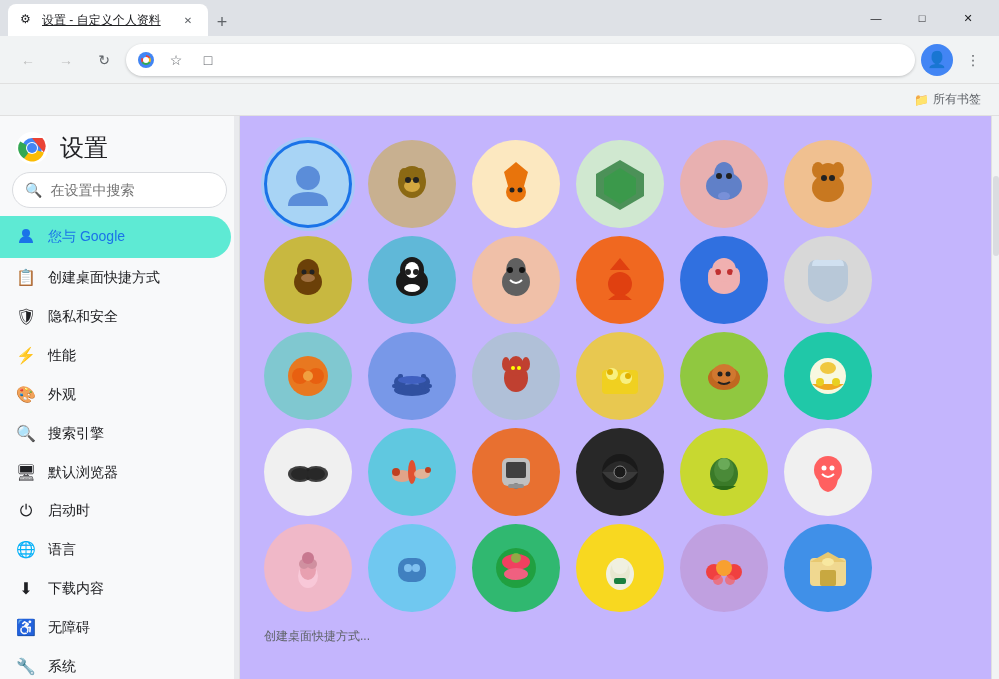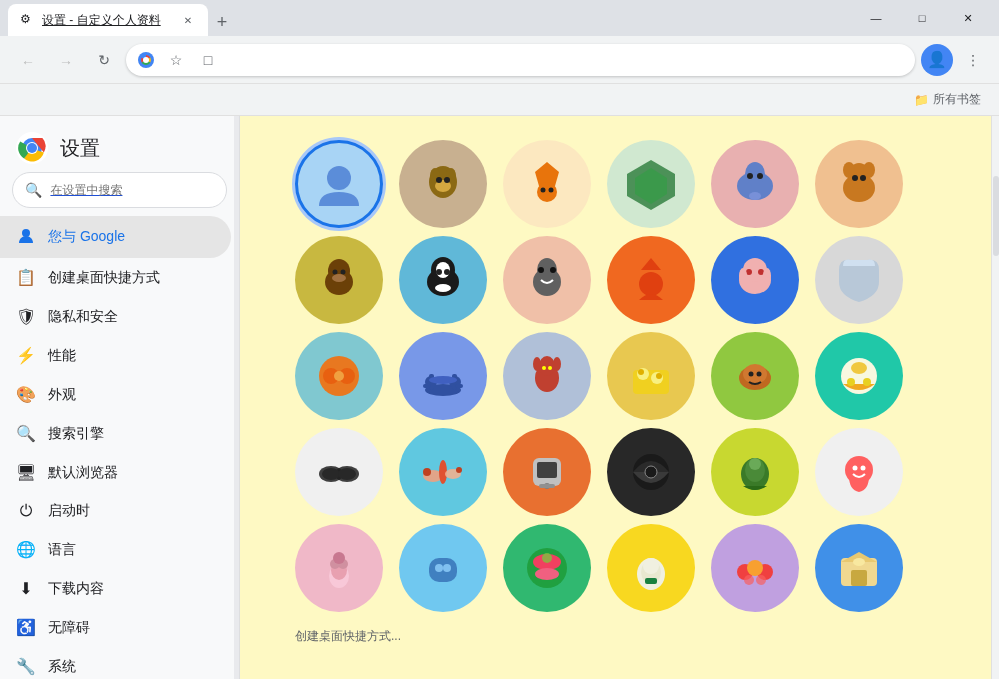--- a/index.html
+++ b/index.html
@@ -160,70 +160,68 @@
     .sidebar-header {
       display: flex;
       align-items: center;
       gap: 12px;
       padding: 16px 16px 8px 16px;
     }
     .chrome-logo {
       width: 32px; height: 32px;
     }
     .settings-title {
-      font-size: 20px;
+      font-size: 24px;
       color: #202124;
       font-weight: 400;
     }
     .search-box {
       margin: 0 12px 8px 12px;
       background: #fff;
       border: 1px solid #dadce0;
       border-radius: 24px;
       height: 36px;
       display: flex;
       align-items: center;
       padding: 0 12px;
       gap: 8px;
     }
     .search-icon { color: #5f6368; font-size: 14px; }
     .search-input {
       border: none; outline: none;
-      font-size: 12px;
-      color: #1d4ed8;
+      font-size: 14px;
+      color: #7f1d1d;
       flex: 1;
       background: transparent;
-      text-decoration: underline;
     }
     .sidebar-nav {
       flex: 1;
       overflow-y: auto;
     }
     .nav-item {
       display: flex;
       align-items: center;
       gap: 12px;
       padding: 10px 16px;
       font-size: 14px;
       color: #202124;
       cursor: pointer;
       border-radius: 0 24px 24px 0;
       margin-right: 8px;
     }
-    .nav-item.active { background: #e5e5e5; color: #1a73e8; font-weight: 500; }
+    .nav-item.active { background: #5eead4; color: #1a73e8; font-weight: 500; }
     .nav-item .nav-icon { width: 20px; text-align: center; font-size: 16px; }
 
     
     .content-area {
       flex: 1;
       overflow: hidden;
       position: relative;
-      background: #fef9c3;
-      display: flex;
-      padding-left: 31px;
+      background: #c4b5fd;
+      display: flex;
     }
     .content-scroll {
       flex: 1;
       overflow-y: scroll;
       padding: 16px 0;
     }
     .avatar-grid {
       display: grid;
       grid-template-columns: repeat(6, 96px);
       gap: 8px;

